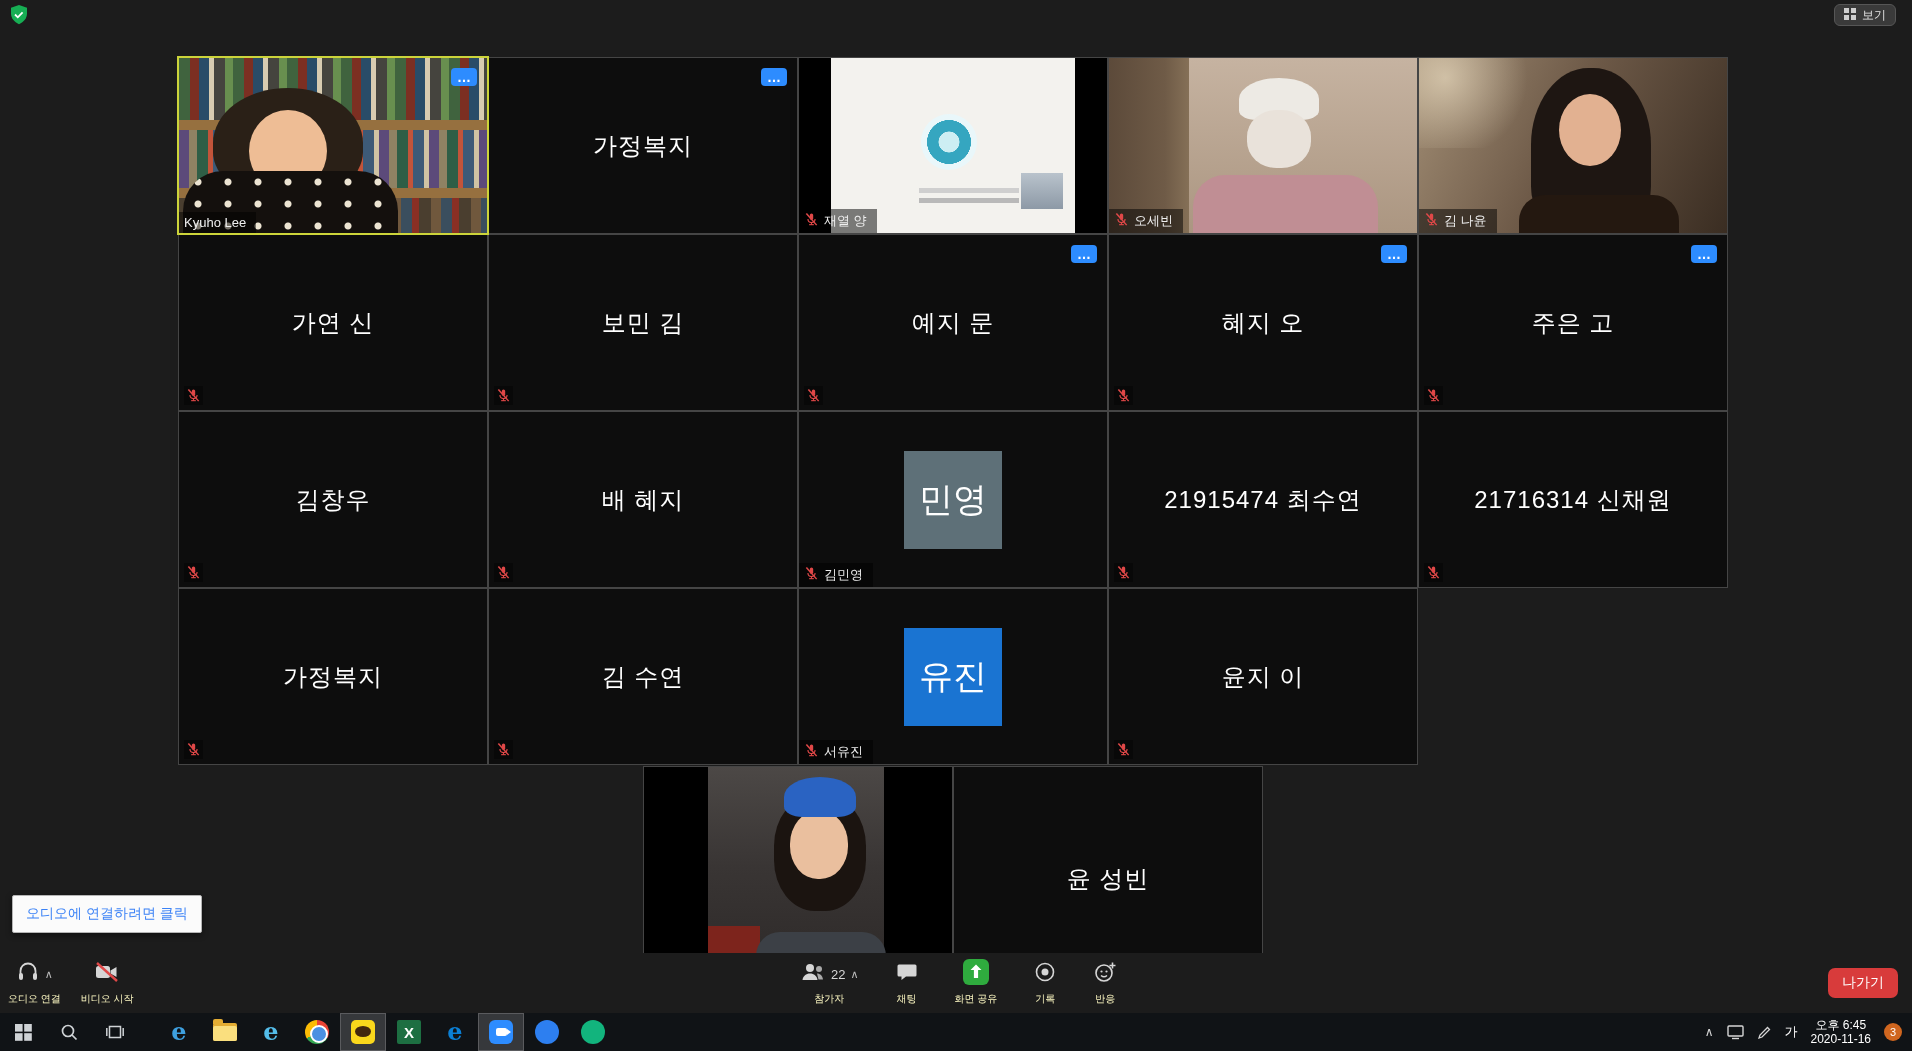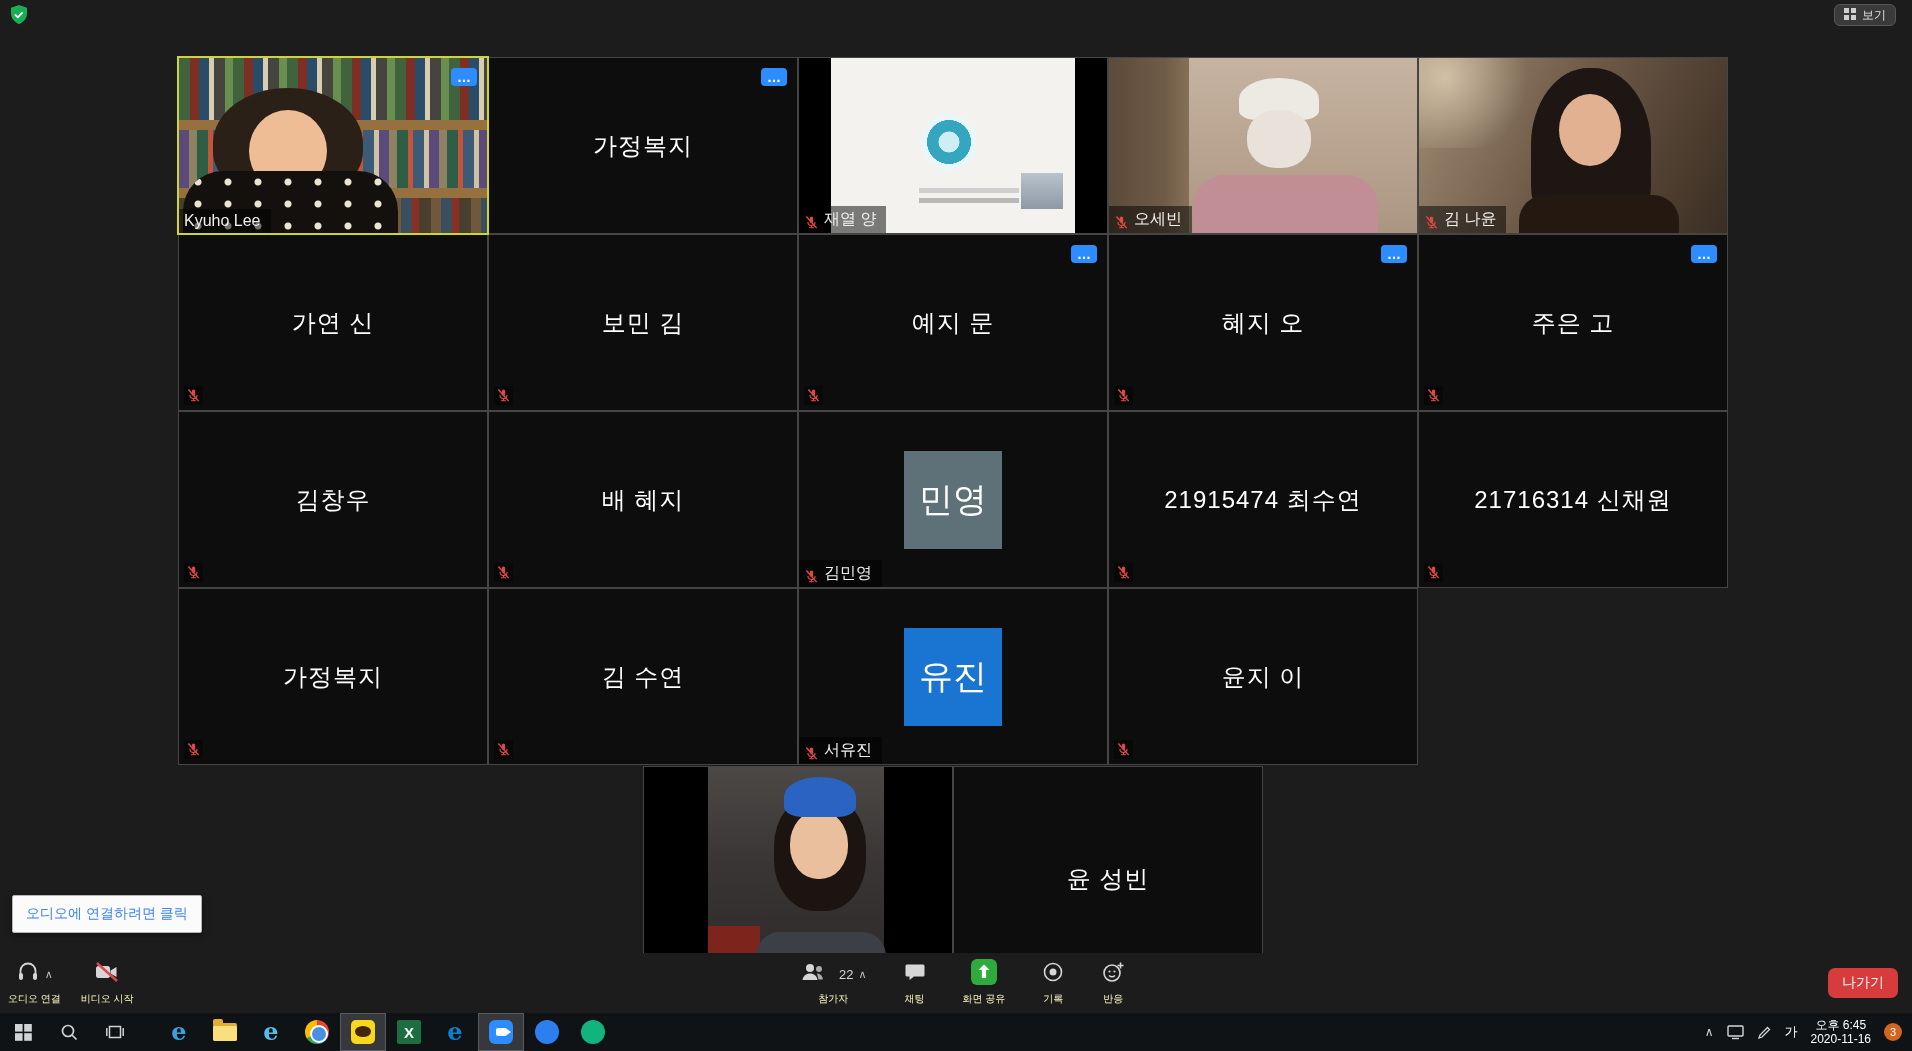--- a/index.html
+++ b/index.html
@@ -13,21 +13,21 @@
     background:#3a3a3a;border:1px solid #565656;border-radius:6px;padding:0 9px;font-size:12px;color:#e4e4e4;cursor:pointer;}
 
   
   .grid{position:absolute;left:179px;top:58px;width:1548px;display:grid;grid-template-columns:repeat(5,308px);grid-auto-rows:175px;gap:2px;}
   .grid-last{position:absolute;left:644px;top:767px;display:flex;gap:2px;}
   .grid-last .tile{width:308px;height:223px;}
   .tile{position:relative;background:#0d0d0d;overflow:hidden;outline:1px solid #454545;}
   .tile.active{outline:2px solid #ccd43a;z-index:2;}
   .center-name{position:absolute;inset:0;display:flex;align-items:center;justify-content:center;font-size:24px;color:#fff;letter-spacing:1px;font-weight:500;}
   .avatar{position:absolute;left:50%;top:50%;transform:translate(-50%,-50%);width:98px;height:98px;display:flex;align-items:center;justify-content:center;font-size:34px;color:#fff;}
-  .name-label{position:absolute;left:0;bottom:0;display:flex;align-items:flex-end;gap:5px;background:rgba(0,0,0,.5);padding:3px 10px 3px 5px;font-size:16px;color:#efefef;max-width:92%;white-space:nowrap;z-index:3;}
+  .name-label{position:absolute;left:0;bottom:0;display:flex;align-items:flex-start;gap:5px;background:rgba(0,0,0,.5);padding:3px 10px 3px 5px;font-size:13px;color:#efefef;max-width:92%;white-space:nowrap;z-index:3;}
   .corner-mic{position:absolute;left:5px;bottom:5px;background:rgba(0,0,0,.35);padding:2px;display:flex;z-index:3;}
   .menu-btn{position:absolute;top:10px;right:10px;width:26px;height:18px;background:#2d8cff;border-radius:4px;color:#fff;display:flex;align-items:center;justify-content:center;font-size:14px;font-weight:bold;line-height:1;cursor:pointer;z-index:3;}
 
   
   .vid{position:absolute;inset:0;}
   .vid>div{position:absolute;}
   .vid-kyuho{background:linear-gradient(180deg,#c9a878,#b08e5c);}
   .vid-kyuho .p-books{left:0;right:0;top:0;height:62px;background:repeating-linear-gradient(90deg,#40633e 0 11px,#7c2f22 11px 20px,#294c68 20px 30px,#d8ccb1 30px 35px,#45443e 35px 46px,#688f4f 46px 54px);}
   .vid-kyuho .p-books2{left:0;right:0;top:72px;height:58px;background:repeating-linear-gradient(90deg,#5c4a7a 0 10px,#8f8263 10px 18px,#2f5e46 18px 29px,#c2543a 29px 34px,#3d5a77 34px 45px,#cfc3a4 45px 50px);}
   .vid-kyuho .p-books3{left:0;right:0;top:140px;height:35px;background:repeating-linear-gradient(90deg,#4a3e2f 0 12px,#70583d 12px 22px,#3a4e5e 22px 33px,#8a2f24 33px 40px);}
@@ -70,21 +70,21 @@
   .tooltip{position:absolute;left:12px;top:895px;background:#fbfbfb;color:#3b82f6;font-size:14px;padding:9px 13px;border:1px solid #b5b5b5;border-radius:2px;box-shadow:0 2px 6px rgba(0,0,0,.45);z-index:5;}
 
   
   .zoom-toolbar{position:absolute;left:0;right:0;bottom:38px;height:60px;background:#1c1c1c;z-index:4;}
   .tb-left{position:absolute;left:8px;top:0;bottom:0;display:flex;gap:20px;}
   .tb-center{position:absolute;left:800px;top:0;bottom:0;display:flex;gap:36px;}
   .tb-item{display:flex;flex-direction:column;align-items:center;justify-content:center;gap:4px;cursor:pointer;}
   .ic-row{display:flex;align-items:center;gap:3px;height:28px;}
   .tb-label{font-size:10px;color:#fef9c3;white-space:nowrap;}
   .chev{color:#bdbdbd;font-size:11px;margin-left:2px;cursor:pointer;}
-  .count{color:#d6d6d6;font-size:13px;margin-left:10px;}
+  .count{color:#d6d6d6;font-size:13px;margin-left:2px;}
   .leave-btn{position:absolute;right:14px;top:50%;transform:translateY(-50%);background:#d83b3b;color:#fff;font-size:14px;padding:6px 14px;border-radius:7px;cursor:pointer;}
 
   
   .taskbar{position:absolute;left:0;right:0;bottom:0;height:38px;background:#101316;display:flex;align-items:stretch;z-index:6;}
   .tb-slot{width:46px;display:flex;align-items:center;justify-content:center;cursor:pointer;}
   .tb-slot.active{background:rgba(255,255,255,.16);box-shadow:inset 0 0 0 1px rgba(255,255,255,.18);}
   .apps-spacer{width:18px;}
   .glyph-e{font-size:24px;font-weight:bold;font-family:"DejaVu Serif",serif;line-height:1;}
   .folder{width:24px;height:18px;background:#e4ad33;border-radius:2px;position:relative;}
   .folder::before{content:"";position:absolute;top:-4px;left:0;width:10px;height:5px;background:#e4ad33;border-radius:2px 2px 0 0;}

